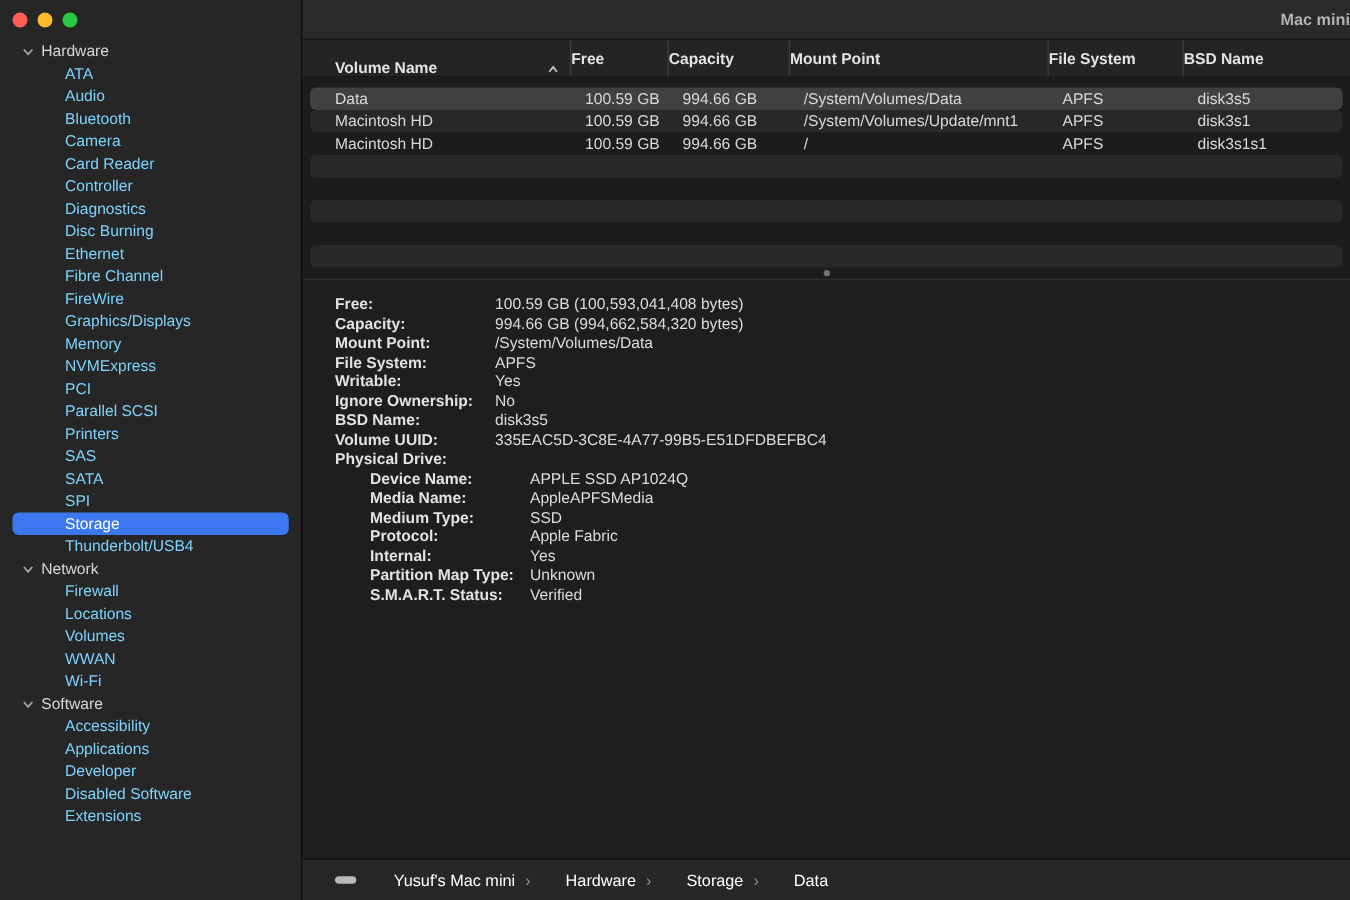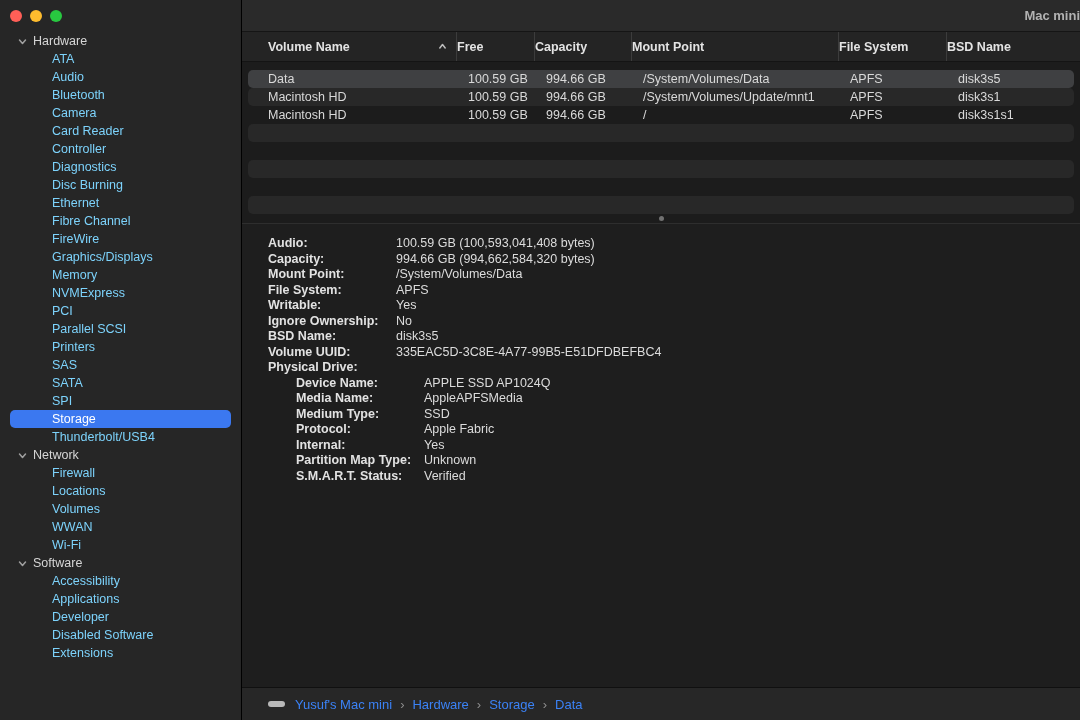--- a/index.html
+++ b/index.html
@@ -52,21 +52,21 @@
   .dfield.indent { padding-left:28px; }
   .dlabel { width:128px; flex-shrink:0; font-weight:bold; color:#e2e2e2; }
   .dvalue { color:#dcdcdc; }
 
   .breadcrumb-bar { height:33px; background:#272727; border-top:1px solid #101010;
                     display:flex; align-items:center; padding-left:26px; font-size:13px;
                     color:#d8d8d8; }
   .mac-icon { width:17px; height:6px; border-radius:3px; background:#b9b9b9;
               margin-right:10px; flex-shrink:0; }
   .bc-sep { color:#8d8d8d; margin:0 8px; }
-  .bc-item { color:#3b82f6; }
+  .bc-item { color:#ffffff;margin-left:20px; }
   .chev { flex-shrink:0; }
 </style>
 </head>
 <body>
 
 <div class="window">
 
   <aside class="sidebar">
     <div class="traffic-lights">
       <span class="tl" style="background: rgb(255, 95, 87);"></span>
@@ -126,21 +126,21 @@
         <div class="tree-item">Extensions</div>
       </nav>
   </aside>
 
   <main class="main">
     <header class="titlebar">
       <span>Mac mini</span>
     </header>
 
     <div class="table-header">
-        <div class="hcell" style="width: 214px;">
+        <div class="hcell" style="width: 214px; align-items: flex-end;">
           <span>Volume Name</span>
           <svg class="chev" width="11" height="11" viewBox="0 0 11 11">
             <path d="M2.8 7 L5.5 3.5 L8.2 7" fill="none" stroke="#bdbdbd" stroke-width="1.5" stroke-linecap="round" stroke-linejoin="round"></path>
           </svg>
         </div>
         <div class="hcell" style="width: 78px;">
           <span>Free</span>
         </div>
         <div class="hcell" style="width: 97px;">
           <span>Capacity</span>
@@ -187,21 +187,21 @@
         <div class="trow stripe"></div>
       </div>
 
     <div class="splitter">
       <span class="splitter-dot"></span>
     </div>
 
     <section class="detail">
       <div class="detail-fields">
           <div class="dfield">
-            <span class="dlabel">Audio:</span>
+            <span class="dlabel">Free:</span>
             <span class="dvalue">100.59 GB (100,593,041,408 bytes)</span>
           </div>
           <div class="dfield">
             <span class="dlabel">Capacity:</span>
             <span class="dvalue">994.66 GB (994,662,584,320 bytes)</span>
           </div>
           <div class="dfield">
             <span class="dlabel">Mount Point:</span>
             <span class="dvalue">/System/Volumes/Data</span>
           </div>

